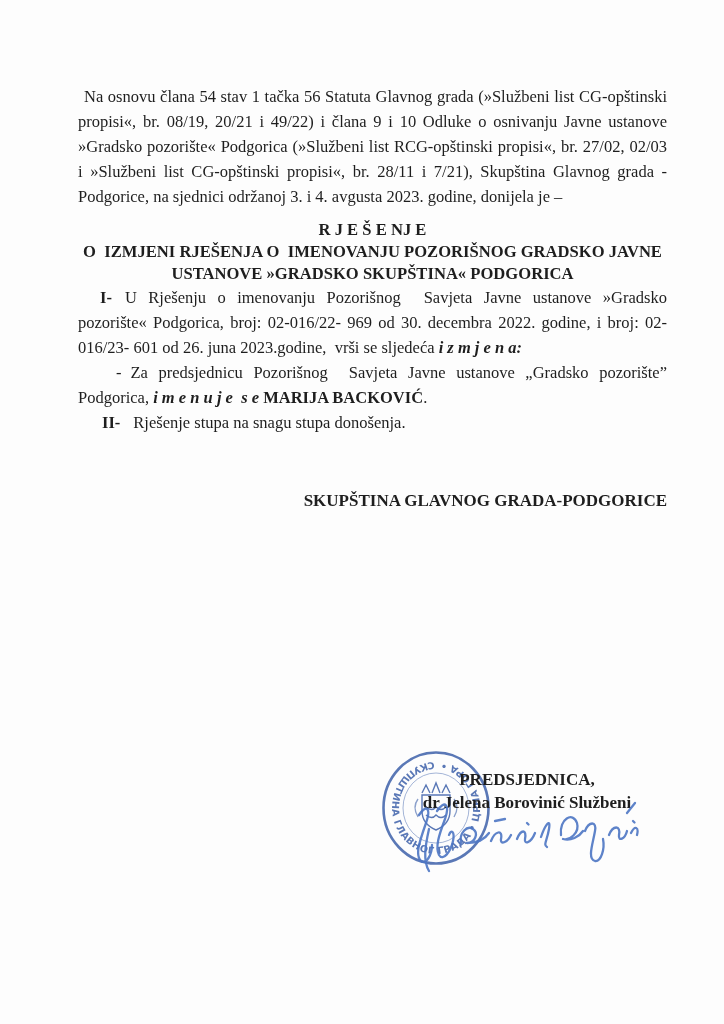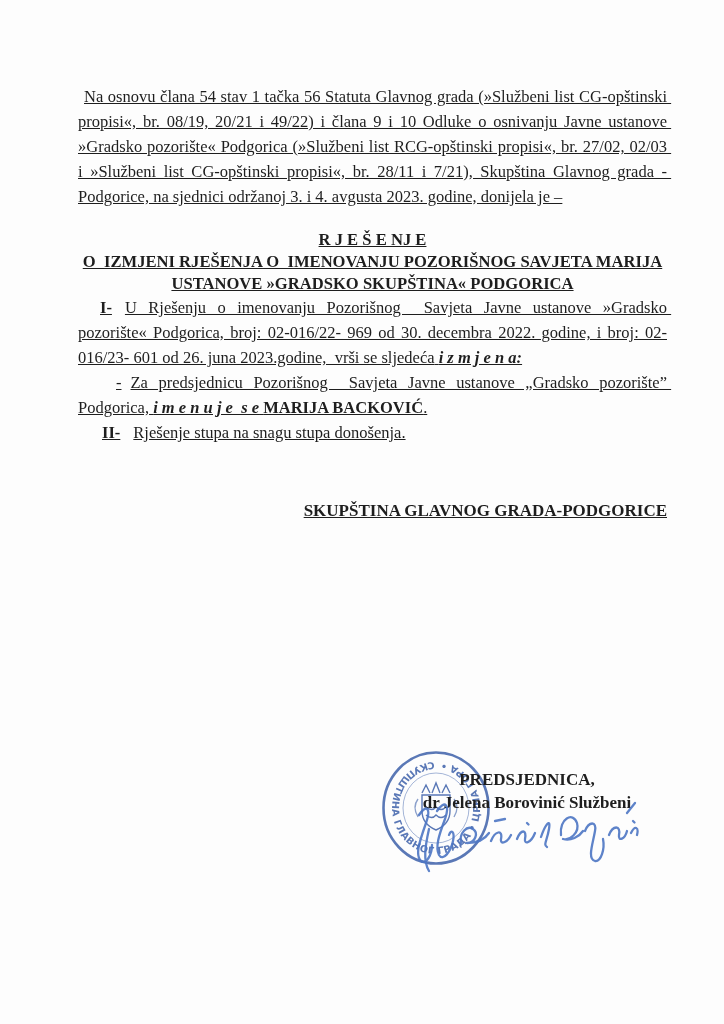--- a/index.html
+++ b/index.html
@@ -8,21 +8,20 @@
     background: #ffffff;
   }
   .page {
     position: relative;
     width: 724px;
     height: 1024px;
     background: #fdfdfd;
     font-family: "Liberation Serif", "DejaVu Serif", serif;
     color: #1e1e1e;
     overflow: hidden;
-    text-decoration: underline;
   }
   .content {
     position: relative;
     z-index: 2;
     padding: 84px 57px 0 78px;
   }
   p.body {
     margin: 0;
     font-size: 16.5px;
     line-height: 25px;
@@ -31,21 +30,21 @@
   .keep-space { white-space: pre-wrap; }
   .intro { text-indent: 6px; }
   .item1 { margin-top: 36px; text-indent: 22px; }
   .amendment { margin-top: 14px; text-indent: 38px; }
   .item2 { margin-top: 29px; text-indent: 24px; }
   .marker { font-weight: bold; margin-right: 13px; }
   .dash-marker { margin-right: 9px; }
   .bi { font-weight: bold; font-style: italic; }
   .bold { font-weight: bold; }
   .title-block {
-    margin-top: 20px;
+    margin-top: 10px;
     text-align: center;
     font-weight: bold;
     font-size: 16.6px;
     line-height: 22px;
   }
   .title-line { white-space: pre-wrap; }
   .ref-block {
     margin-top: 30px;
     font-size: 16.5px;
     line-height: 24px;
@@ -95,21 +94,21 @@
 <div class="page">
 
   <div class="content">
 
     <p class="body intro">
       <span class="keep-space">Na osnovu člana 54 stav 1 tačka 56 Statuta Glavnog grada (»Službeni list CG-opštinski propisi«, br. 08/19, 20/21 i 49/22) i člana 9 i 10 Odluke o osnivanju Javne ustanove »Gradsko pozorište« Podgorica (»Službeni list RCG-opštinski propisi«, br. 27/02, 02/03 i »Službeni list CG-opštinski propisi«, br. 28/11 i 7/21), Skupština Glavnog grada - Podgorice, na sjednici održanoj 3. i 4. avgusta 2023. godine, donijela je –</span>
     </p>
 
     <div class="title-block">
       <div class="title-line">R J E Š E NJ E</div>
-      <div class="title-line">O  IZMJENI RJEŠENJA O  IMENOVANJU POZORIŠNOG SAVJETA MARIJA</div>
+      <div class="title-line">O  IZMJENI RJEŠENJA O  IMENOVANJU POZORIŠNOG GRADSKO JAVNE</div>
       <div class="title-line">USTANOVE »GRADSKO SKUPŠTINA« PODGORICA</div>
     </div>
 
     <p class="body item1">
       <span class="marker">I-</span><span class="keep-space">U Rješenju o imenovanju Pozorišnog  Savjeta Javne ustanove »Gradsko pozorište« Podgorica, broj: 02-016/22- 969 od 30. decembra 2022. godine, i broj: 02-016/23- 601 od 26. juna 2023.godine,  vrši se sljedeća</span>
       <span class="bi keep-space">i z m j e n a:</span>
     </p>
 
     <p class="body amendment">
       <span class="dash-marker">-</span><span class="keep-space">Za predsjednicu Pozorišnog  Savjeta Javne ustanove „Gradsko pozorište” Podgorica,</span>

